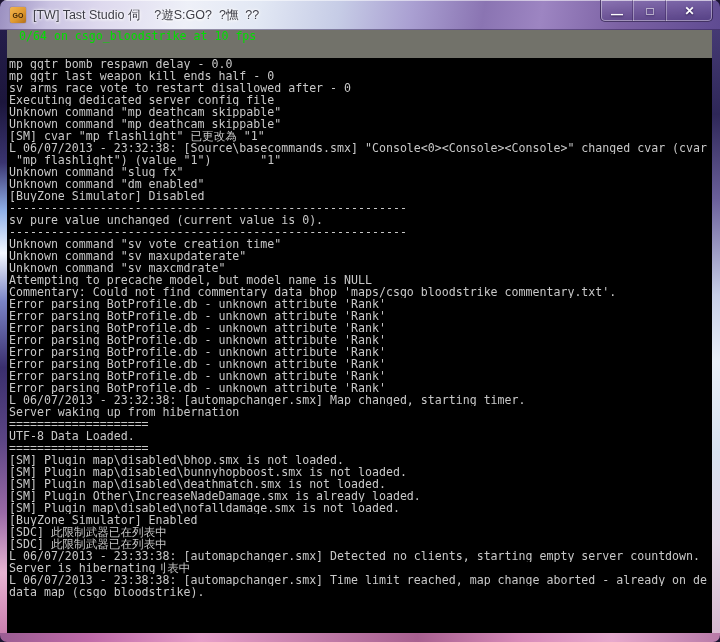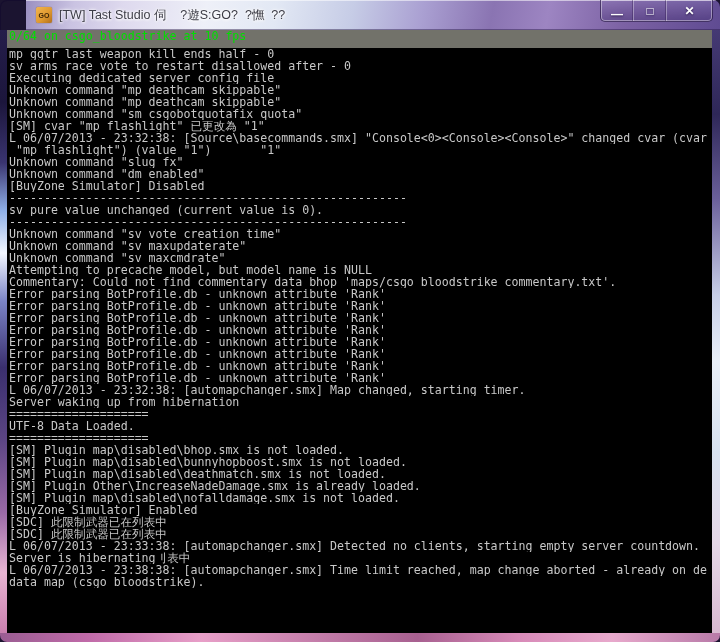--- a/index.html
+++ b/index.html
@@ -7,21 +7,21 @@
        font-family:"Liberation Sans",sans-serif;}
 
   .window{position:absolute;inset:0;border-radius:7px;overflow:hidden;
           box-shadow:inset 0 0 0 1px rgba(20,12,46,.85);}
 
   
   .titlebar{position:absolute;left:0;top:0;right:0;height:30px;
     background:linear-gradient(100deg,#9a8fc0 0%,#cac3e2 7%,#ded9ee 14%,
       #eef0f8 26%,#e2e8f4 36%,#c6cce6 47%,#aaa0d2 57%,#8a74b2 67%,
       #9d85c2 75%,#7c62a4 86%,#5f4b92 100%);
-    box-shadow:inset 0 1px 0 rgba(255,255,255,.55), inset 0 -1px 0 rgba(40,25,70,.45);margin-left:26px;}
+    box-shadow:inset 0 1px 0 rgba(255,255,255,.55), inset 0 -1px 0 rgba(40,25,70,.45);}
   .appicon{position:absolute;left:10px;top:7px;width:16px;height:16px;
     background:linear-gradient(135deg,#f2b54e 0%,#e09a30 55%,#b26f1a 100%);
     border-radius:2px;display:flex;align-items:center;justify-content:center;
     box-shadow:0 0 1px #5a3a10;cursor:default;}
   .appicon-txt{font-size:7px;font-weight:bold;color:#3f2606;
     font-family:"Liberation Sans",sans-serif;letter-spacing:0;}
   .title{position:absolute;left:33px;top:7px;font-size:12.5px;color:#3c3c46;
     white-space:pre;text-shadow:0 0 4px #ffffff,0 0 2px #ffffff,0 1px 3px #ffffff;}
 
   
@@ -47,23 +47,23 @@
   .b-right{position:absolute;right:0;top:30px;bottom:9px;width:8px;
     background:linear-gradient(180deg,#453a74 0%,#2e2758 14%,#6a5f9a 28%,
       #c8cfe8 44%,#e9eff8 55%,#d8e2f0 70%,#e6d8e8 85%,#d9b9d1 100%);}
   .b-bottom{position:absolute;left:0;right:0;bottom:0;height:9px;
     background:linear-gradient(90deg,#9a5d92 0%,#c06aa8 12%,#e89fc8 28%,
       #c27BA8 45%,#a86090 58%,#d88ab8 72%,#e8a9cc 85%,#b87aa8 100%);}
 
   
   .console{position:absolute;left:7px;top:30px;right:8px;bottom:9px;
     background:#000000;overflow:hidden;cursor:text;}
-  .statusline{height:18px;line-height:13px;background:#72726a;color:#00df00;
+  .statusline{height:28px;line-height:13px;background:#72726a;color:#00df00;
     font-family:"DejaVu Sans Mono",monospace;font-size:11.6px;
-    white-space:pre;padding-left:2px;overflow:hidden;}
+    white-space:pre;padding-left:12px;overflow:hidden;}
   .lines{padding-left:2px;}
   .cline{height:12px;line-height:12px;color:#c8c8c8;
     font-family:"DejaVu Sans Mono",monospace;font-size:11.6px;
     white-space:pre;overflow:hidden;}
 </style>
 </head>
 <body>
 
 <div class="window">
 
@@ -81,26 +81,26 @@
       </div>
       <div class="cap-btn close">
         <span>✕</span>
       </div>
     </div>
   </div>
 
   <div class="console">
     <div class="statusline">0/64 on csgo_bloodstrike at 10 fps</div>
     <div class="lines">
+        <div class="cline">mp_ggtr_bomb_respawn_delay - 0.0</div>
         <div class="cline">mp_ggtr_last_weapon_kill_ends_half - 0</div>
         <div class="cline">sv_arms_race_vote_to_restart_disallowed_after - 0</div>
         <div class="cline">Executing dedicated server config file</div>
         <div class="cline">Unknown command "mp_deathcam_skippable"</div>
         <div class="cline">Unknown command "mp_deathcam_skippable"</div>
-        <div class="cline">Unknown command "sm_csgobotquotafix_quota"</div>
         <div class="cline">[SM] cvar "mp_flashlight" 已更改為 "1"</div>
         <div class="cline">L 06/07/2013 - 23:32:38: [Source\basecommands.smx] "Console&lt;0&gt;&lt;Console&gt;&lt;Console&gt;" changed cvar (cvar</div>
         <div class="cline"> "mp_flashlight") (value "1")       "1"</div>
         <div class="cline">Unknown command "slug_fx"</div>
         <div class="cline">Unknown command "dm_enabled"</div>
         <div class="cline">[BuyZone Simulator] Disabled</div>
         <div class="cline">---------------------------------------------------------</div>
         <div class="cline">sv_pure value unchanged (current value is 0).</div>
         <div class="cline">---------------------------------------------------------</div>
         <div class="cline">Unknown command "sv_vote_creation_time"</div>

